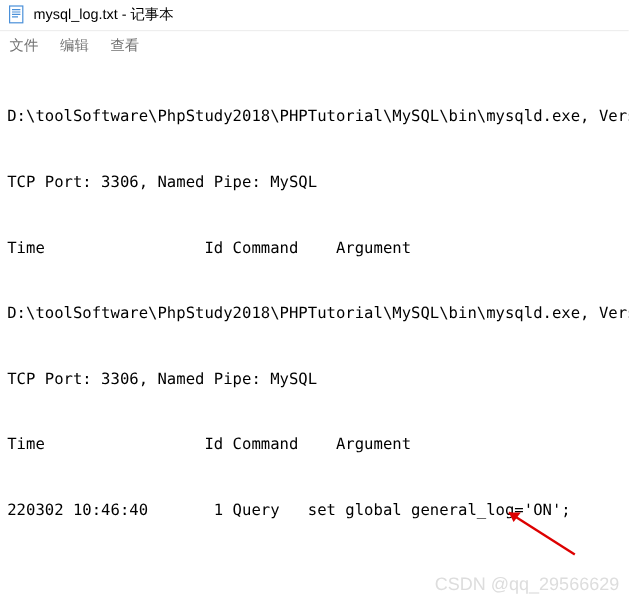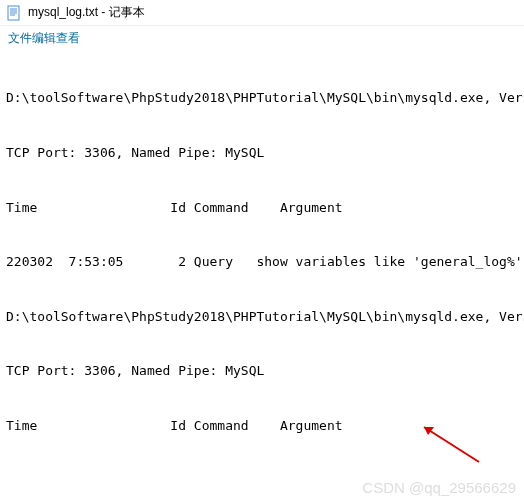--- a/index.html
+++ b/index.html
@@ -7,38 +7,39 @@
       font-family: "Microsoft YaHei", "SimSun", sans-serif;
       font-size: 12px;
       background: #fff;
       width: 524px;
       height: 500px;
       overflow: hidden;
       position: relative;
     }
     .titlebar {
       display: flex;
-      align-items: flex-end;
+      align-items: flex-start;
       padding: 4px 6px;
       background: #fff;
       border-bottom: 1px solid #eee;
       gap: 6px;
     }
     .app-icon {
       width: 16px;
       height: 16px;
       display: inline-block;
     }
     .app-icon svg { width: 100%; height: 100%; }
     .title-text { font-size: 12px; color: #000; }
     .menubar {
       display: flex;
       padding: 4px 8px;
+      gap: 18px;
       font-size: 12px;
-      color: #0369a1;
+      color: #737373;
     }
     .menubar .menu-item { cursor: default; }
     .content {
       padding: 2px 6px;
       font-family: "Microsoft YaHei", Consolas, monospace;
       font-size: 13px;
       line-height: 18.2px;
       color: #000;
       white-space: pre;
       overflow: hidden;
@@ -80,24 +81,24 @@
 <div class="menubar">
   <span class="menu-item">文件</span>
   <span class="menu-item">编辑</span>
   <span class="menu-item">查看</span>
 </div>
 
 <div class="content">
   <div class="logline">D:\toolSoftware\PhpStudy2018\PHPTutorial\MySQL\bin\mysqld.exe, Version: 5.5.5</div>
   <div class="logline">TCP Port: 3306, Named Pipe: MySQL</div>
   <div class="logline">Time                 Id Command    Argument</div>
-  <div class="logline">220302  7:53:05	      2 Query	show variables like 'general_log%'</div>
   <div class="logline">D:\toolSoftware\PhpStudy2018\PHPTutorial\MySQL\bin\mysqld.exe, Version: 5.5.5</div>
   <div class="logline">TCP Port: 3306, Named Pipe: MySQL</div>
   <div class="logline">Time                 Id Command    Argument</div>
+  <div class="logline">220302 10:46:40	      1 Query	set global general_log='ON';</div>
   
   
   
   
   
   
   
   
   
   

